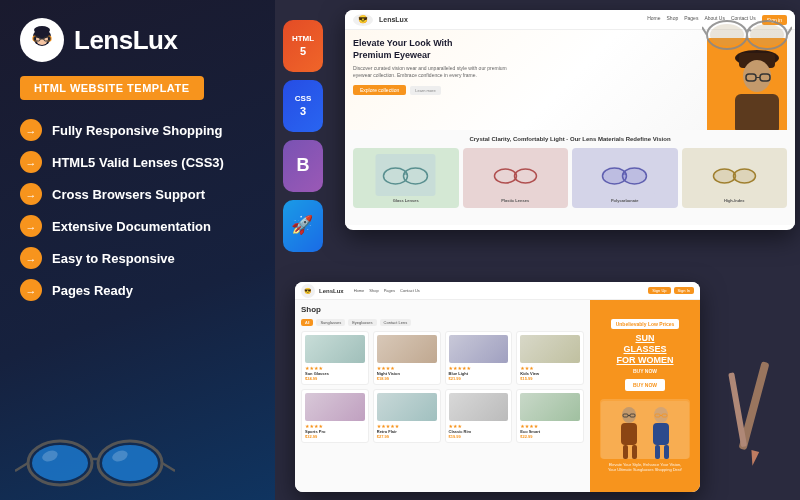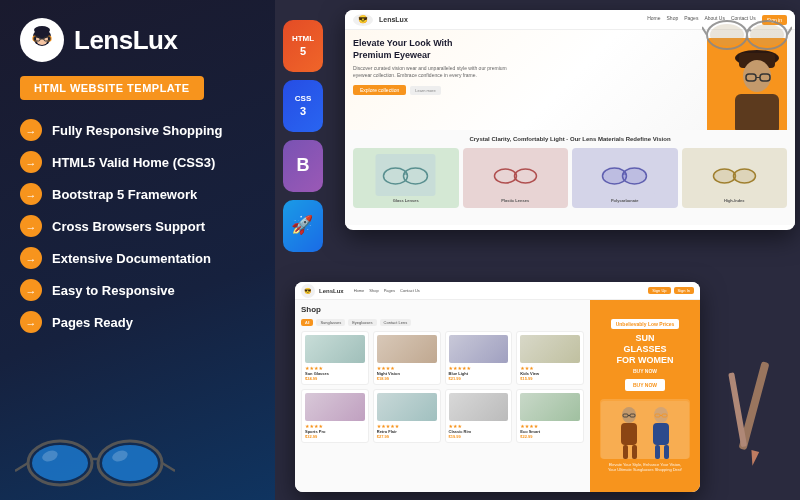--- a/index.html
+++ b/index.html
@@ -463,20 +463,21 @@
     }
 
     .ad-title {
       color: white;
       font-size: 9px;
       font-weight: 900;
       text-align: center;
       line-height: 1.2;
       text-transform: uppercase;
       margin-bottom: 2px;
+      text-decoration: underline;
     }
 
     .ad-sub {
       color: rgba(255,255,255,0.9);
       font-size: 5px;
       text-align: center;
       margin-bottom: 5px;
       font-weight: 700;
     }
 
@@ -559,25 +560,21 @@
 
     <div class="badge">HTML WEBSITE TEMPLATE</div>
 
     <ul class="feature-list">
       <li class="feature-item">
         <div class="arrow-icon"></div>
         <span class="feature-text">Fully Responsive Shopping</span>
       </li>
       <li class="feature-item">
         <div class="arrow-icon"></div>
-        <span class="feature-text">HTML5 Valid Home (CSS3)</span>
-      </li>
-      <li class="feature-item">
-        <div class="arrow-icon"></div>
-        <span class="feature-text">Bootstrap 5 Framework</span>
+        <span class="feature-text">HTML5 Valid Lenses (CSS3)</span>
       </li>
       <li class="feature-item">
         <div class="arrow-icon"></div>
         <span class="feature-text">Cross Browsers Support</span>
       </li>
       <li class="feature-item">
         <div class="arrow-icon"></div>
         <span class="feature-text">Extensive Documentation</span>
       </li>
       <li class="feature-item">

